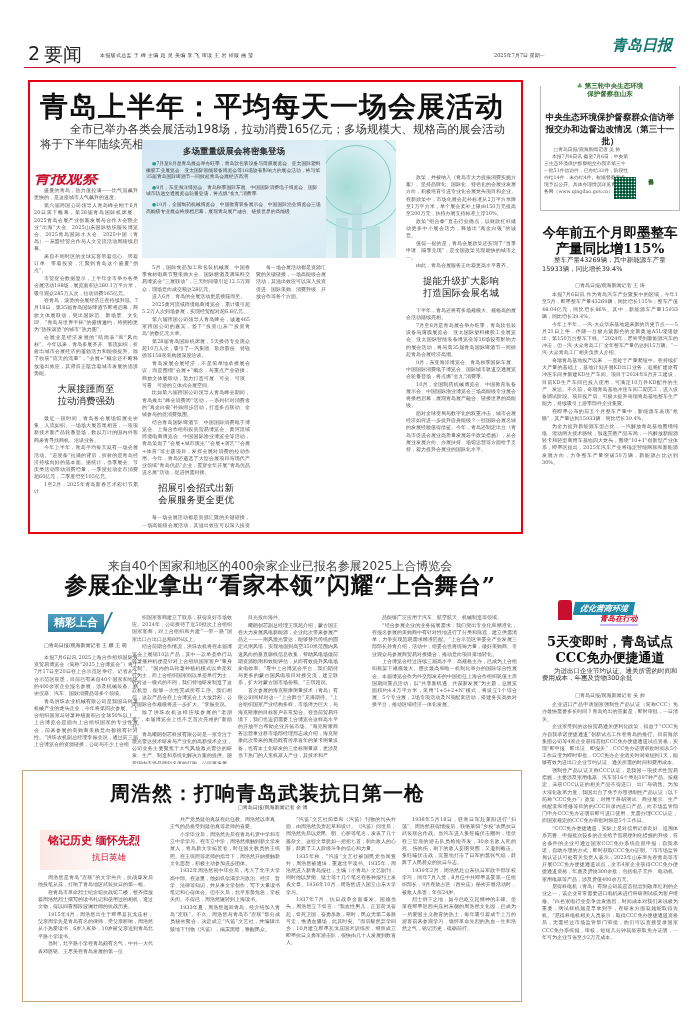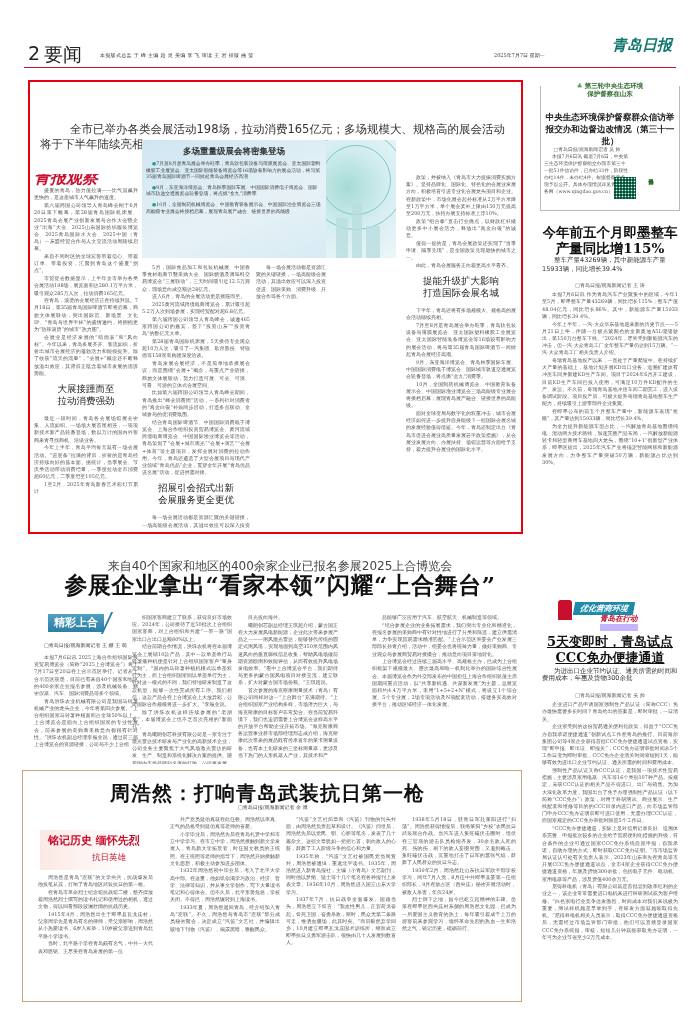--- a/index.html
+++ b/index.html
@@ -40,23 +40,23 @@
   .qr { position: absolute; left: 614px; top: 177px; width: 22px; height: 22px; background:
       repeating-linear-gradient(90deg, #2d8a6d 0 2px, #fff 2px 3px),
       repeating-linear-gradient(0deg, #2d8a6d 0 2px, #fff 2px 3px); background-blend-mode: multiply; }
   .qr-label { position: absolute; left: 640px; top: 175px; width: 14px; font-size: 5px; line-height: 6px; color: #2d6a2d; writing-mode: vertical-rl; }
 
   .auto-head { position: absolute; left: 540px; top: 224px; width: 140px; text-align: center; font-weight: bold; font-size: 13.5px; line-height: 16px; color: #111; }
   .auto-sub { position: absolute; left: 542px; top: 256px; width: 138px; font-family: "DejaVu Sans", sans-serif; font-size: 6.5px; line-height: 9px; color: #333; text-indent: 12px; }
 
   .ccc-banner { position: absolute; left: 556px; top: 600px; width: 120px; height: 24px; }
   .ccc-banner .tag { position: absolute; left: 18px; top: 2px; background: #1f8aa8; color: #fff; font-weight: bold; font-style: italic; font-size: 8px; padding: 1px 6px; transform: skewX(-10deg); }
-  .ccc-banner .sub { position: absolute; left: 44px; top: 14px; color: #c8102e; font-style: italic; font-weight: bold; font-size: 7.5px; border-bottom: 7px solid #c4b5fd; }
+  .ccc-banner .sub { position: absolute; left: 44px; top: 14px; color: #c8102e; font-style: italic; font-weight: bold; font-size: 7.5px; border-bottom: 2px solid #c4b5fd; }
   .ccc-banner .icon { position: absolute; left: 2px; top: 0; width: 14px; height: 20px; background: #c8102e; border-radius: 3px 3px 0 0; }
-  .ccc-head { position: absolute; left: 540px; top: 634px; width: 140px; text-align: center; font-weight: bold; font-size: 13px; line-height: 16px; color: #111; text-decoration: underline; }
+  .ccc-head { position: absolute; left: 540px; top: 634px; width: 140px; text-align: center; font-weight: bold; font-size: 13px; line-height: 16px; color: #111; }
   .ccc-sub { position: absolute; left: 542px; top: 668px; width: 138px; font-family: "DejaVu Sans", sans-serif; font-size: 6.5px; line-height: 7px; color: #333; text-indent: 12px; }
 
   .expo-kicker { position: absolute; left: 100px; top: 558px; width: 360px; text-align: center; font-family: "DejaVu Sans", sans-serif; font-size: 12px; color: #444; }
   .expo-title { position: absolute; left: 40px; top: 570px; width: 480px; text-align: center; font-weight: bold; font-size: 23px; color: #111; letter-spacing: 0.5px; }
   .expo-tag { position: absolute; left: 48px; top: 614px; width: 56px; height: 18px; background: linear-gradient(180deg, #4e9fc1, #2c7ea3); color: #fff; font-weight: bold; font-size: 11px; text-align: center; line-height: 18px; }
   .expo-tag-slash { position: absolute; left: 106px; top: 612px; width: 2px; height: 22px; background: #2c7ea3; transform: skewX(-25deg); }
 
   .zhou-box { position: absolute; left: 22px; top: 770px; width: 500px; height: 232px; border: 1px solid #c9a57b; }
   .zhou-title { position: absolute; left: 110px; top: 780px; width: 330px; font-weight: bold; font-size: 20px; color: #111; letter-spacing: 1px; }
   .remember-tag { position: absolute; left: 40px; top: 830px; width: 90px; height: 40px; background: linear-gradient(90deg, rgba(250,230,225,0.9), rgba(255,255,255,0)); }
@@ -68,20 +68,21 @@
 
 <div class="masthead">
   <span class="page-num">2</span>
   <span class="section-name">要闻</span>
   <span class="editors">本报版式总监 于 峰   主编 赵 灵   美编 李 飞   审读 王 岩   排版 曲 莹</span>
   <span class="date">2025年7月7日  星期一</span>
   <span class="logo">青岛日报</span>
 </div>
 
 <div class="lead-box">
+  <div class="lead-title">青岛上半年：平均每天一场会展活动</div>
   <div class="lead-sub">全市已举办各类会展活动198场，拉动消费165亿元；多场规模大、规格高的展会活动将于下半年陆续亮相</div>
 </div>
 <div class="byline" style="left:200px;top:152px;">□青岛日报/观海新闻记者  刘兰星</div>
 
 <div class="col" id="lead-col1" style="left:34px;top:174px;width:104px;height:355px;overflow:hidden;">
   <div class="observe-head">
     <span>青报观察</span>
   </div>
   <div>
       <p>盛夏的青岛，热力值拉满——比气温飙升更快的，是这座城市人气飙升的速度。</p>

